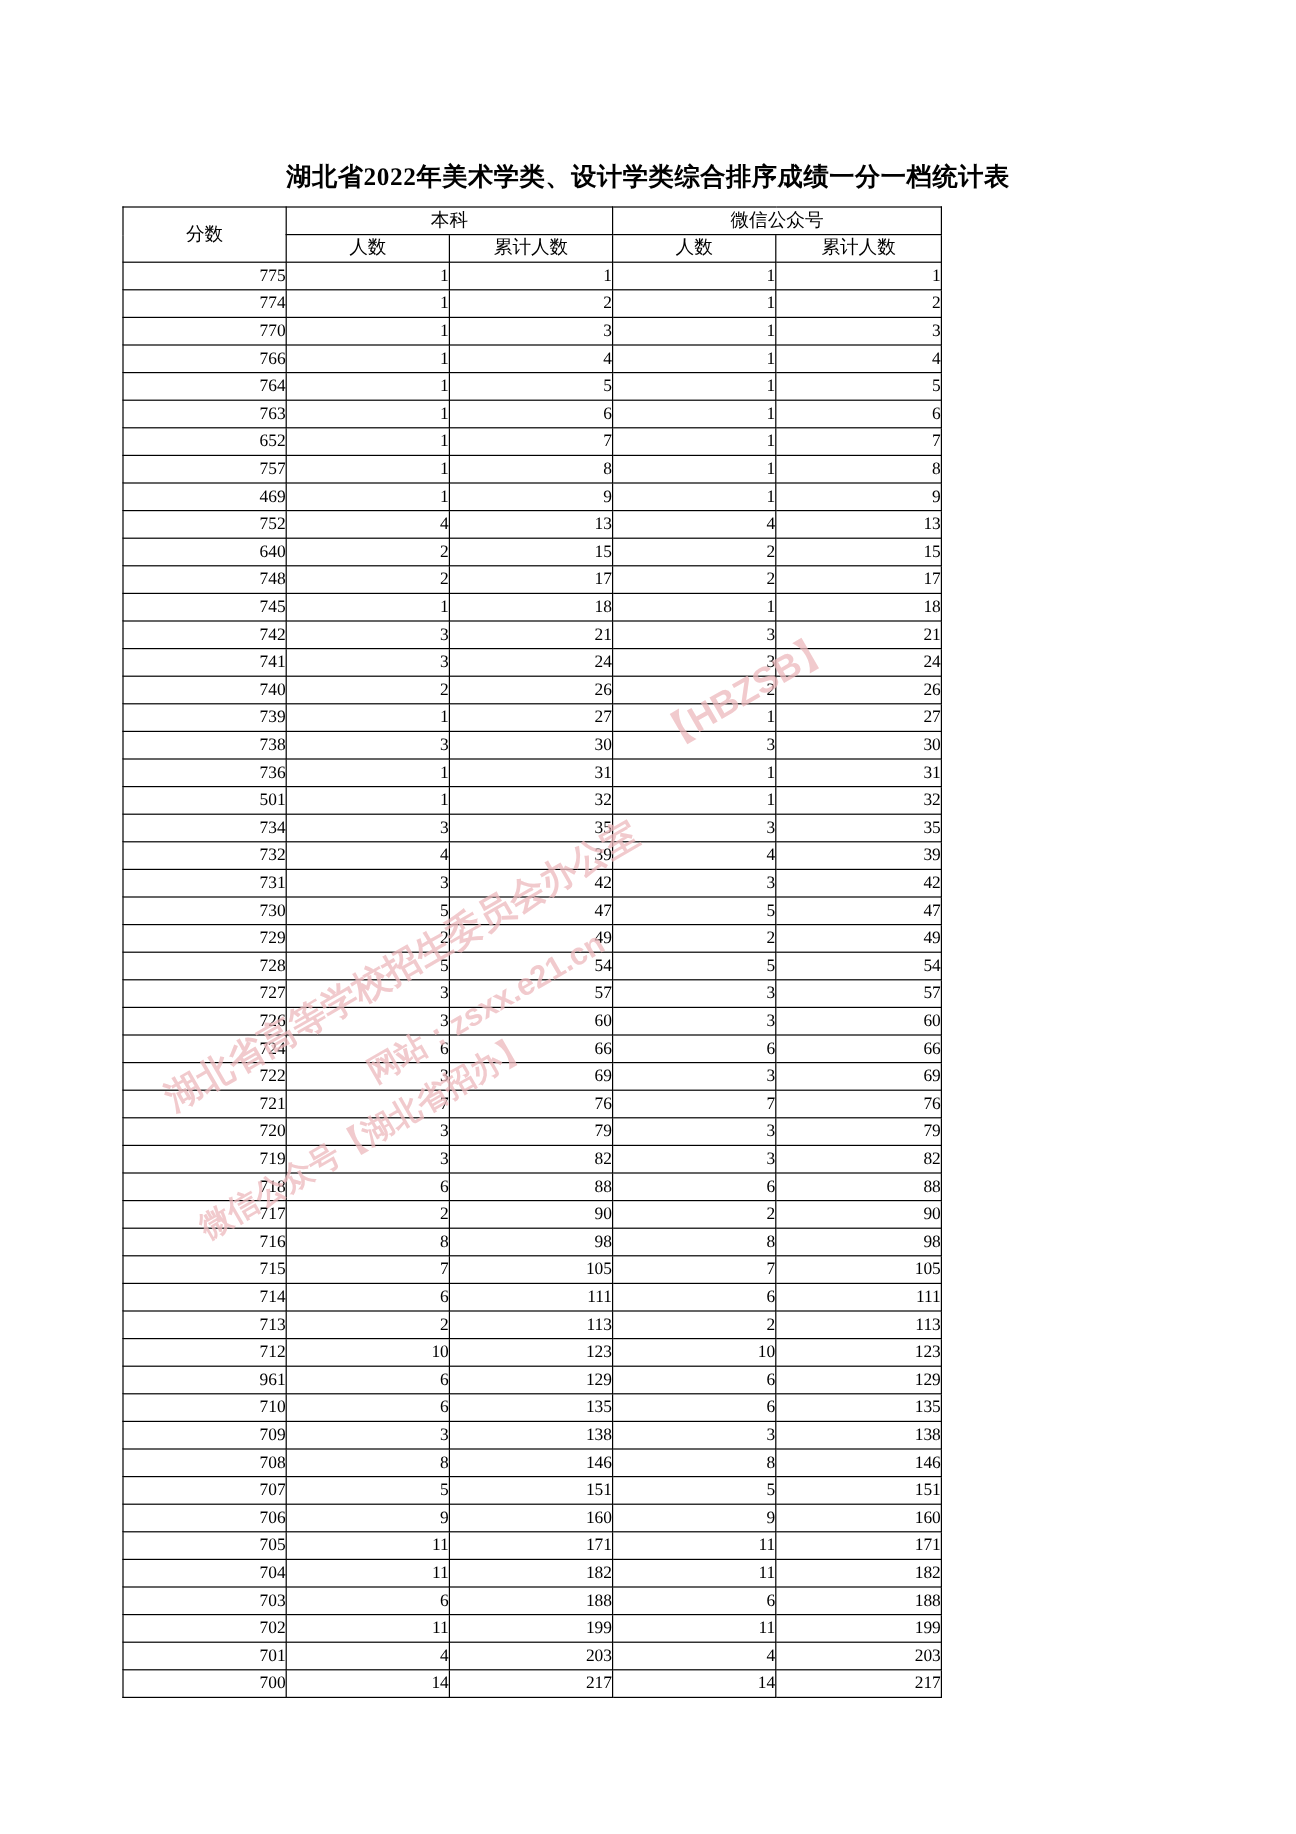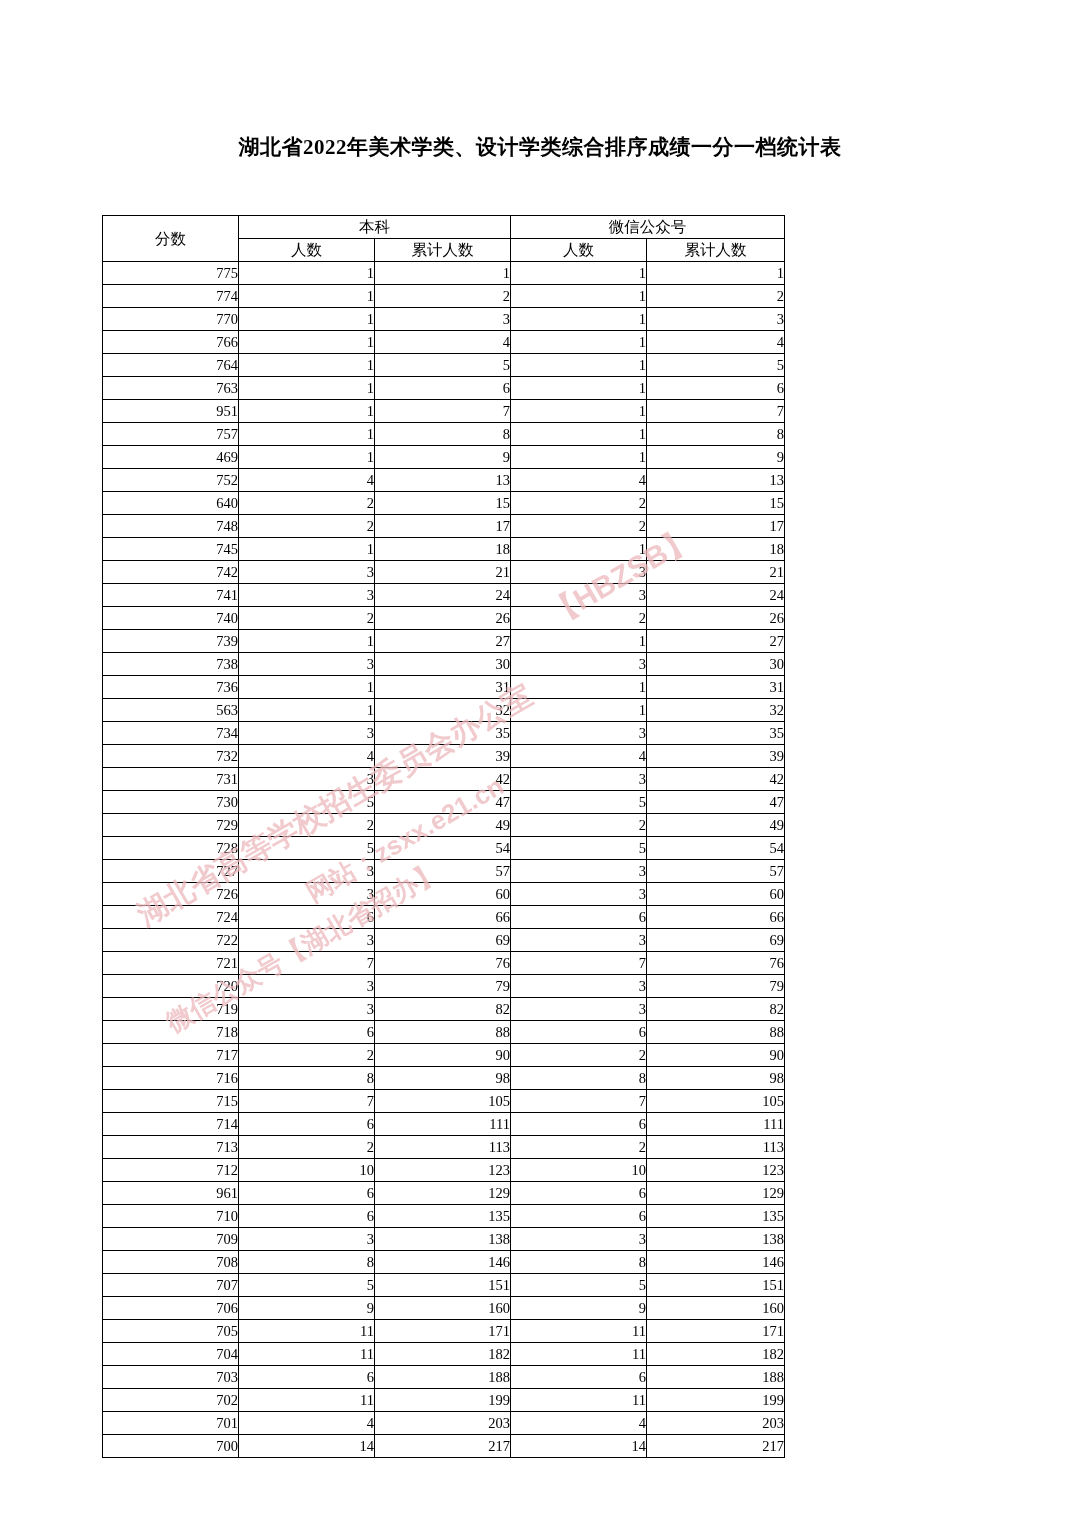--- a/index.html
+++ b/index.html
@@ -37,21 +37,20 @@
     position: absolute;
     top: 172px;
     left: 102px;
     width: 682px;
   }
   table.score-table {
     border-collapse: collapse;
     width: 682px;
     table-layout: fixed;
     font-size: 14.5px;
-    margin-top: 43px;
   }
   table.score-table th,
   table.score-table td {
     border: 1px solid #000000;
     padding: 0;
     height: 22px;
     line-height: 22px;
     font-weight: normal;
     font-size: 14.5px;
   }
@@ -181,21 +180,21 @@
             <td class="num">5</td>
           </tr>
           <tr>
             <td class="num">763</td>
             <td class="num">1</td>
             <td class="num">6</td>
             <td class="num">1</td>
             <td class="num">6</td>
           </tr>
           <tr>
-            <td class="num">951</td>
+            <td class="num">652</td>
             <td class="num">1</td>
             <td class="num">7</td>
             <td class="num">1</td>
             <td class="num">7</td>
           </tr>
           <tr>
             <td class="num">757</td>
             <td class="num">1</td>
             <td class="num">8</td>
             <td class="num">1</td>
@@ -272,21 +271,21 @@
             <td class="num">30</td>
           </tr>
           <tr>
             <td class="num">736</td>
             <td class="num">1</td>
             <td class="num">31</td>
             <td class="num">1</td>
             <td class="num">31</td>
           </tr>
           <tr>
-            <td class="num">563</td>
+            <td class="num">501</td>
             <td class="num">1</td>
             <td class="num">32</td>
             <td class="num">1</td>
             <td class="num">32</td>
           </tr>
           <tr>
             <td class="num">734</td>
             <td class="num">3</td>
             <td class="num">35</td>
             <td class="num">3</td>

